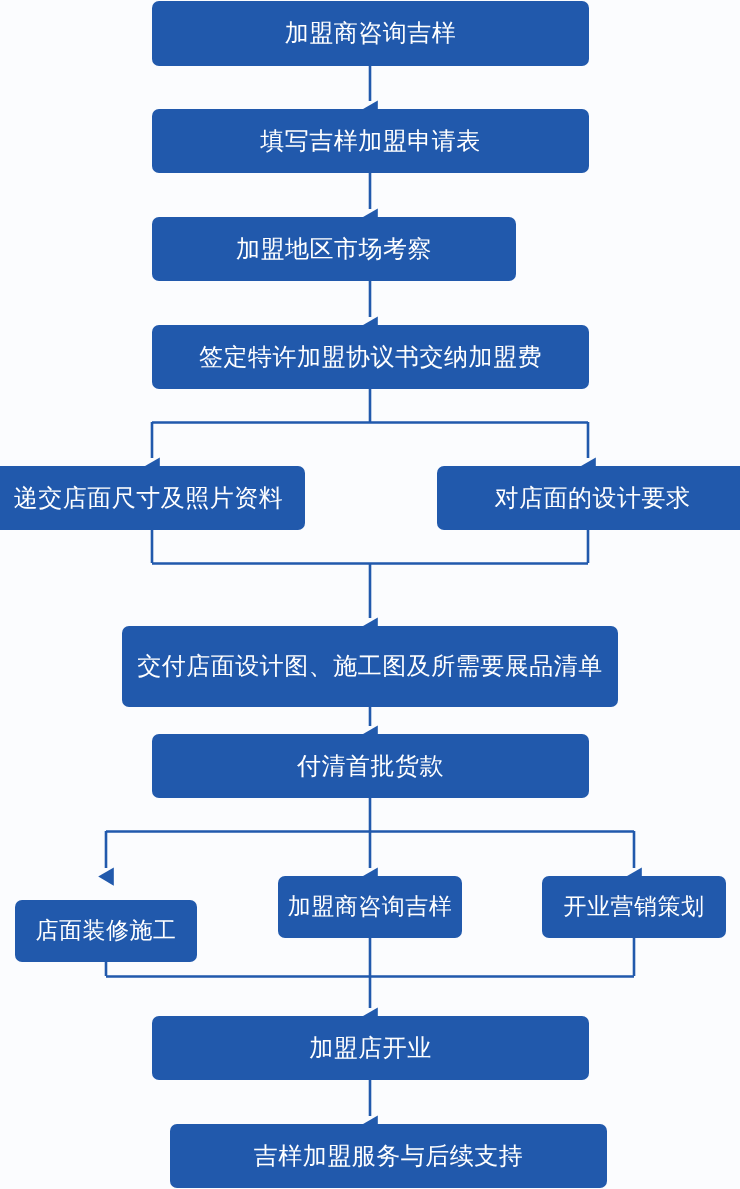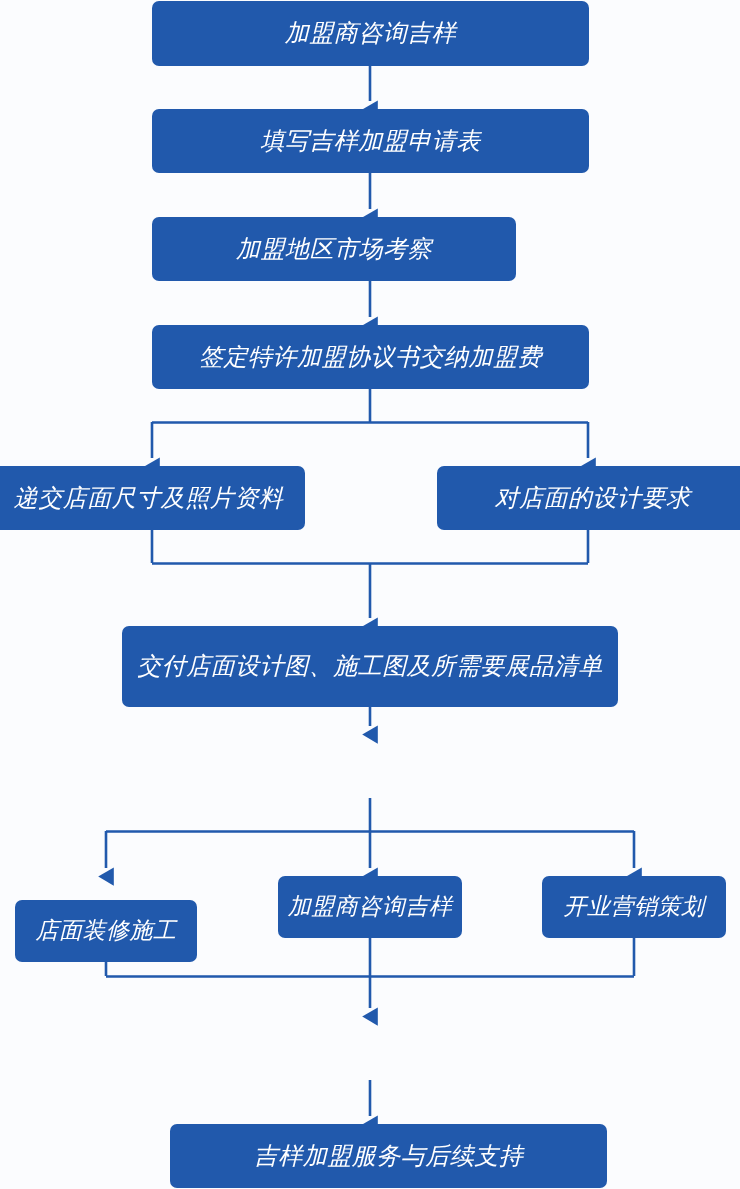--- a/index.html
+++ b/index.html
@@ -34,21 +34,20 @@
     border-radius: 7px;
     color: #ffffff;
     display: flex;
     align-items: center;
     justify-content: center;
     text-align: center;
     letter-spacing: 0.5px;
     font-weight: 400;
     line-height: 1.2;
     z-index: 2;
-    font-style: italic;
   }
   .node-label {
     display: block;
     padding: 0 8px;
     white-space: nowrap;
   }
   .fs-24 { font-size: 24px; }
   .fs-23 { font-size: 23px; }
 </style>
 </head>
@@ -120,31 +119,37 @@
   </div>
 
   <div class="node fs-24" style="left:437px; top:466px; width:311px; height:64px;">
     <span class="node-label">对店面的设计要求</span>
   </div>
 
   <div class="node fs-24" style="left:122px; top:626px; width:496px; height:81px;">
     <span class="node-label">交付店面设计图、施工图及所需要展品清单</span>
   </div>
 
+  <div class="node fs-24" style="left:152px; top:734px; width:437px; height:64px;">
+    <span class="node-label">付清首批货款</span>
+  </div>
 
   <div class="node fs-23" style="left:15px; top:876px; width:182px; height:62px;margin-top:24px;">
     <span class="node-label">店面装修施工</span>
   </div>
 
   <div class="node fs-23" style="left:278px; top:876px; width:184px; height:62px;">
     <span class="node-label">加盟商咨询吉样</span>
   </div>
 
   <div class="node fs-23" style="left:542px; top:876px; width:184px; height:62px;">
     <span class="node-label">开业营销策划</span>
   </div>
 
+  <div class="node fs-24" style="left:152px; top:1016px; width:437px; height:64px;">
+    <span class="node-label">加盟店开业</span>
+  </div>
 
   <div class="node fs-24" style="left:152px; top:1124px; width:437px; height:64px;margin-left:18px;">
     <span class="node-label">吉样加盟服务与后续支持</span>
   </div>
 
 </div>
 
 </body></html>

